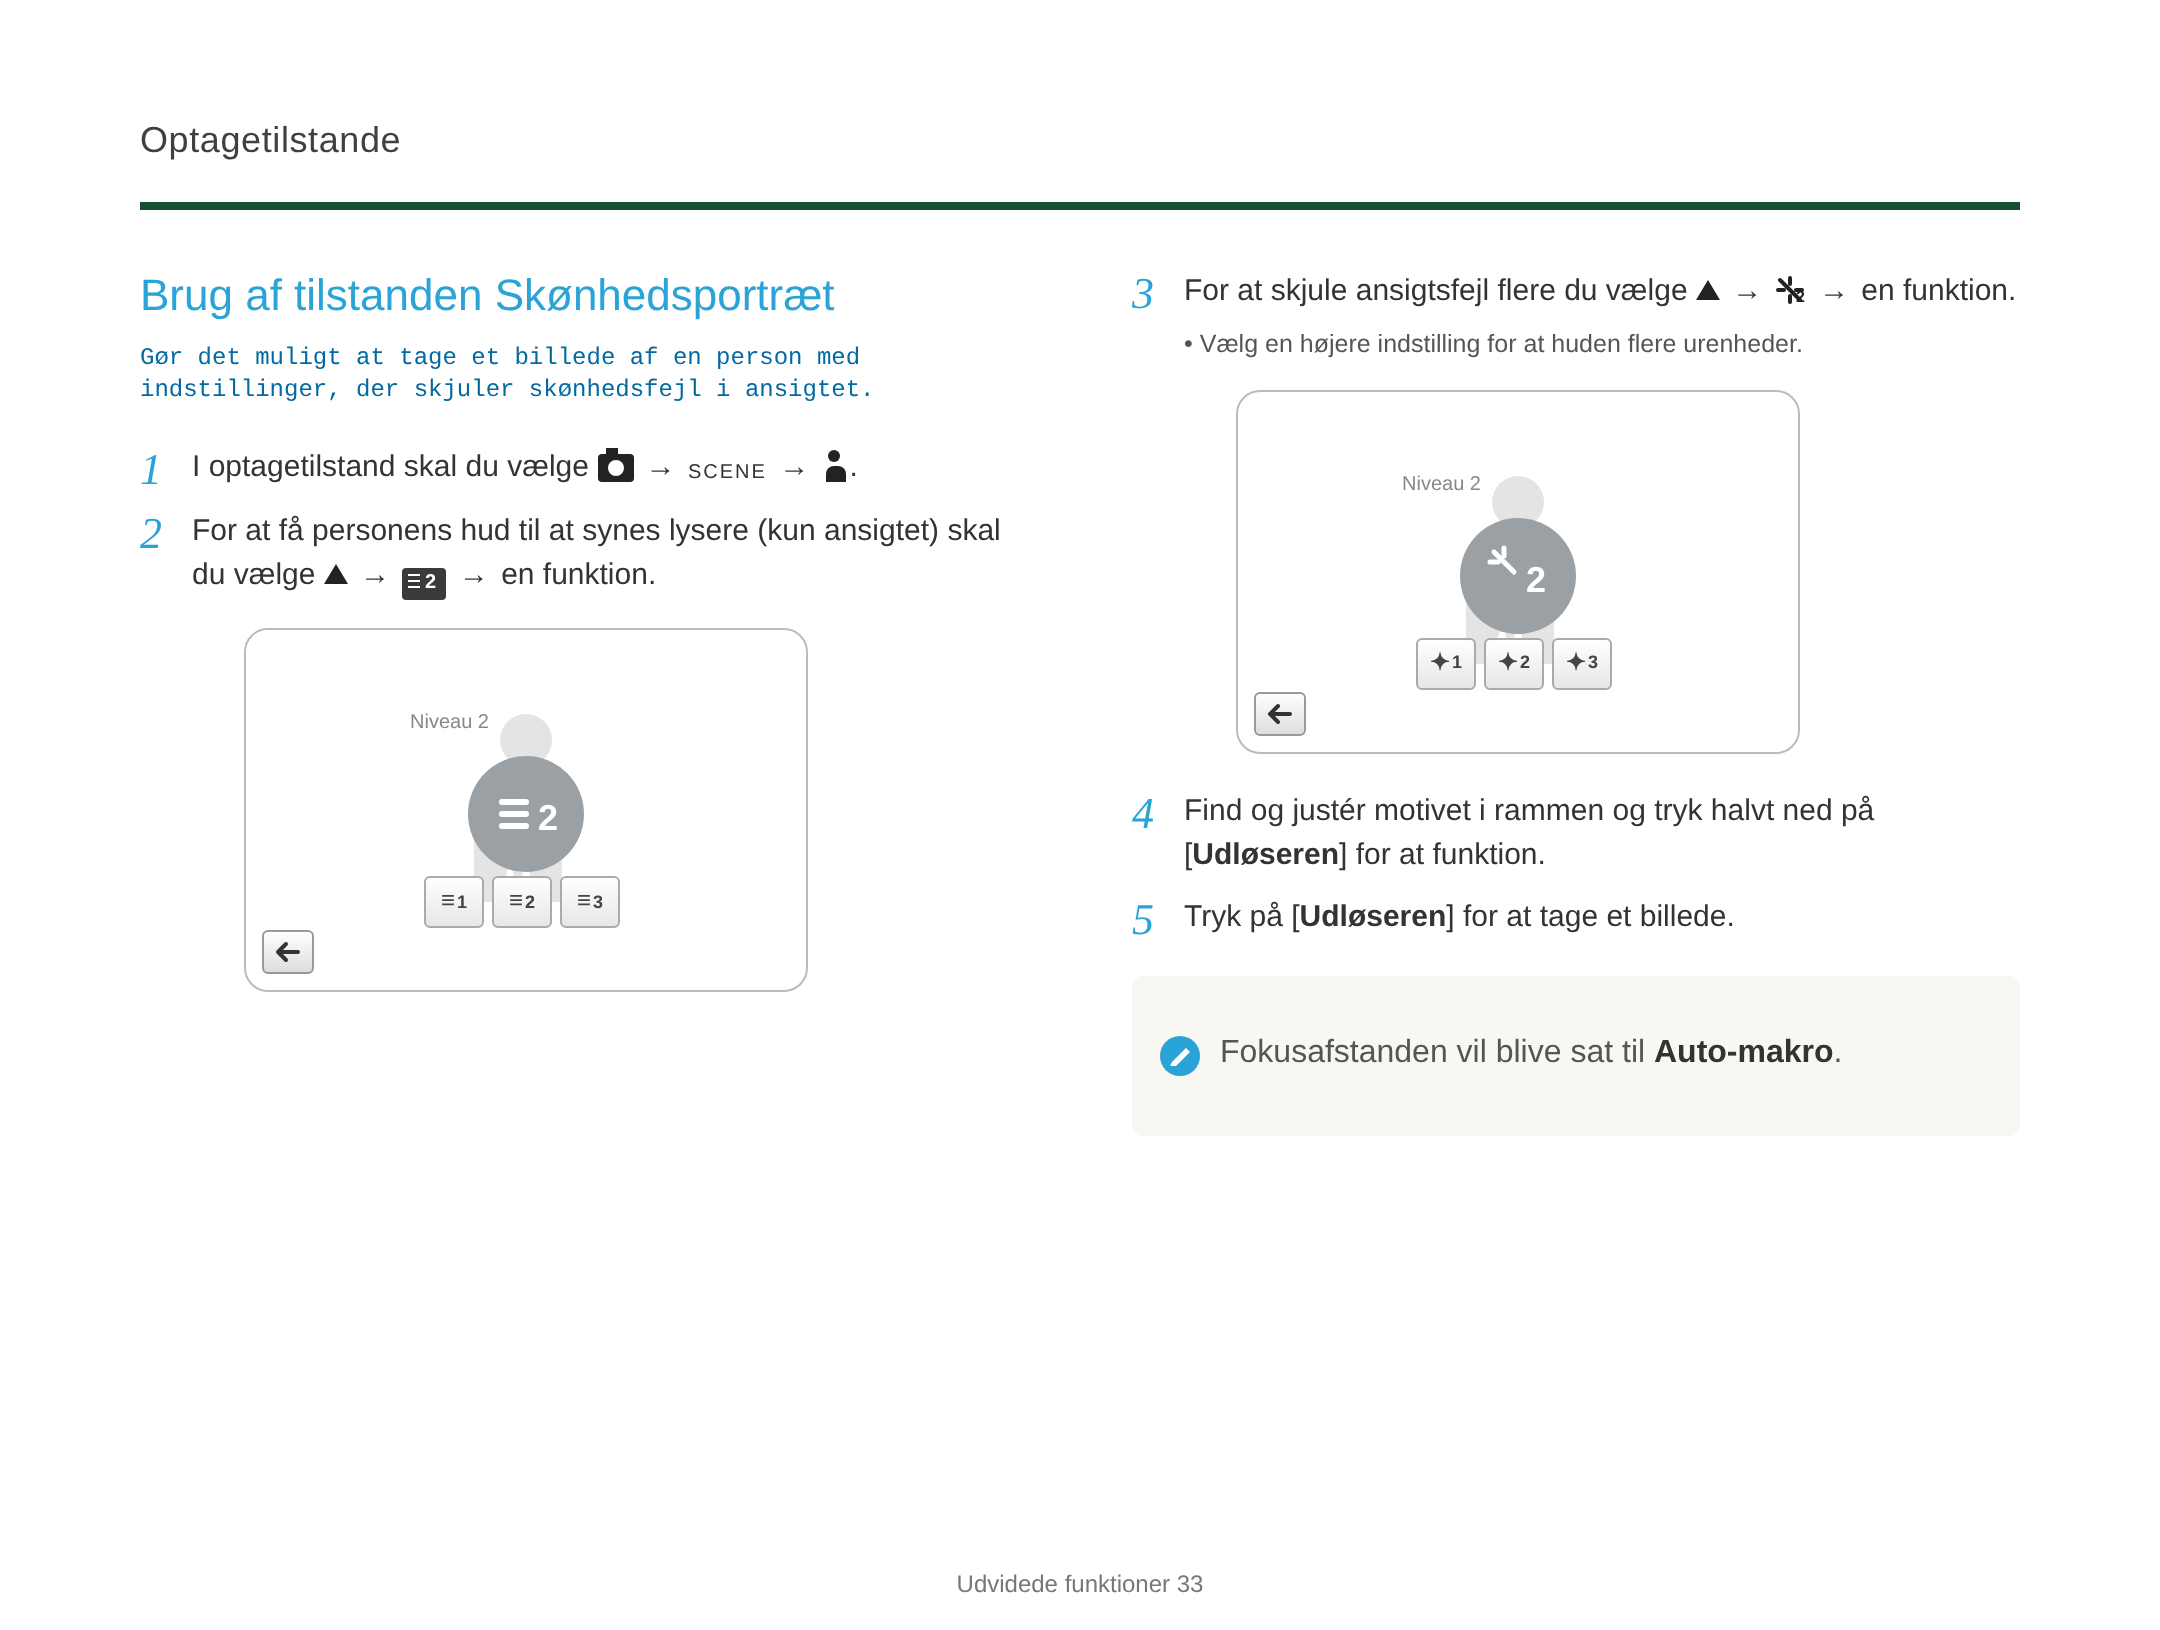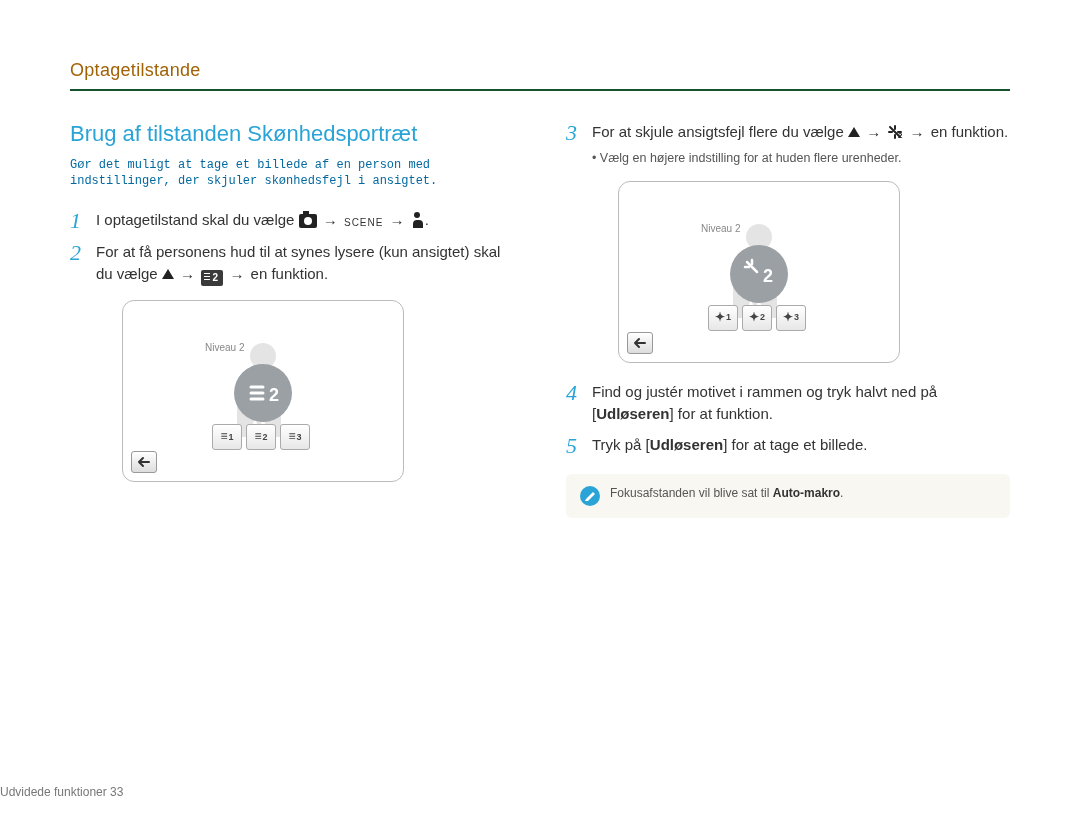--- a/index.html
+++ b/index.html
@@ -1,18 +1,18 @@
 <!DOCTYPE html>
 <html><head>
 <meta charset="utf-8">
 <style>
   html,body{margin:0;padding:0;background:#fff;}
   body{width:1080px;height:815px;font-family:Arial,Helvetica,sans-serif;color:#333;position:relative;}
   .page{padding:60px 70px 0 70px;}
-  .breadcrumb{color:#a16207;font-size:18px;font-weight:300;border-bottom:2px solid #14532d;padding-bottom:8px;margin-bottom:30px;letter-spacing:.3px;}
+  .breadcrumb{color:#404040;font-size:18px;font-weight:300;border-bottom:4px solid #14532d;padding-bottom:20px;margin-bottom:30px;letter-spacing:.3px;}
   .cols{display:flex;gap:52px;}
   .col{flex:1;min-width:0;}
   h2.section-title{color:#2aa4d6;font-weight:400;font-size:22px;margin:0 0 10px 0;}
   .lead{font-size:12px;line-height:1.35;margin:0 0 20px 0;color:#0369a1;font-family:Liberation Mono, monospace;}
   ol.steps{list-style:none;margin:0;padding:0;}
   ol.steps>li{position:relative;padding-left:26px;margin-bottom:10px;font-size:15px;line-height:1.45;}
   ol.steps>li .num{position:absolute;left:0;top:-4px;font-style:italic;font-family:Georgia,serif;font-size:22px;color:#2aa4d6;font-weight:400;}
   .sub{font-size:12.5px;color:#555;margin:6px 0 0 0;padding-left:0;}
   .sub::before{content:"• ";}
   .icon{display:inline-block;vertical-align:-3px;}
@@ -36,26 +36,26 @@
   .screen .back-btn{position:absolute;left:8px;bottom:8px;width:24px;height:20px;border:1px solid #999;border-radius:3px;background:linear-gradient(#fff,#ddd);display:flex;align-items:center;justify-content:center;}
   .screen .back-btn svg{width:14px;height:12px;}
   .screen .badge{position:absolute;top:40px;left:82px;font-size:10px;color:#888;}
   .screen .figure{position:relative;width:90px;height:110px;}
   .screen .silhouette{position:absolute;inset:0;opacity:.22;}
   .screen .circle{position:absolute;top:28px;left:16px;width:58px;height:58px;border-radius:50%;background:#9aa0a4;display:flex;align-items:center;justify-content:center;color:#fff;}
   .screen .opt-row{position:absolute;bottom:-4px;left:-6px;display:flex;gap:4px;}
   .screen .opt{width:28px;height:24px;border:1px solid #aaa;border-radius:3px;background:linear-gradient(#fff,#e7e7e7);display:flex;align-items:center;justify-content:center;font-size:12px;font-weight:bold;color:#444;}
   .screen .opt span.small{font-size:9px;margin-left:1px;}
 
-  .notebox{background:#f8f7f1;border-radius:6px;padding:12px 14px;margin-top:18px;display:flex;align-items:flex-start;gap:10px;font-size:12px;color:#555;}
+  .notebox{background:#f8f7f1;border-radius:6px;padding:30px 14px;margin-top:18px;display:flex;align-items:flex-start;gap:10px;font-size:16px;color:#555;}
   .notebox .note-icon{width:20px;height:20px;border-radius:50%;background:#2aa4d6;color:#fff;display:flex;align-items:center;justify-content:center;flex-shrink:0;}
   .notebox .note-icon svg{width:12px;height:12px;}
   .notebox strong{font-weight:bold;color:#333;}
 
-  .footer{position:absolute;bottom:16px;left:0;right:0;font-size:12px;color:#777;}
+  .footer{position:absolute;bottom:16px;left:0;right:0;text-align:center;font-size:12px;color:#777;}
 </style>
 </head>
 <body>
 
 <div class="page">
   <div class="breadcrumb">Optagetilstande</div>
 
   <div class="cols">
 
     <div class="col">

